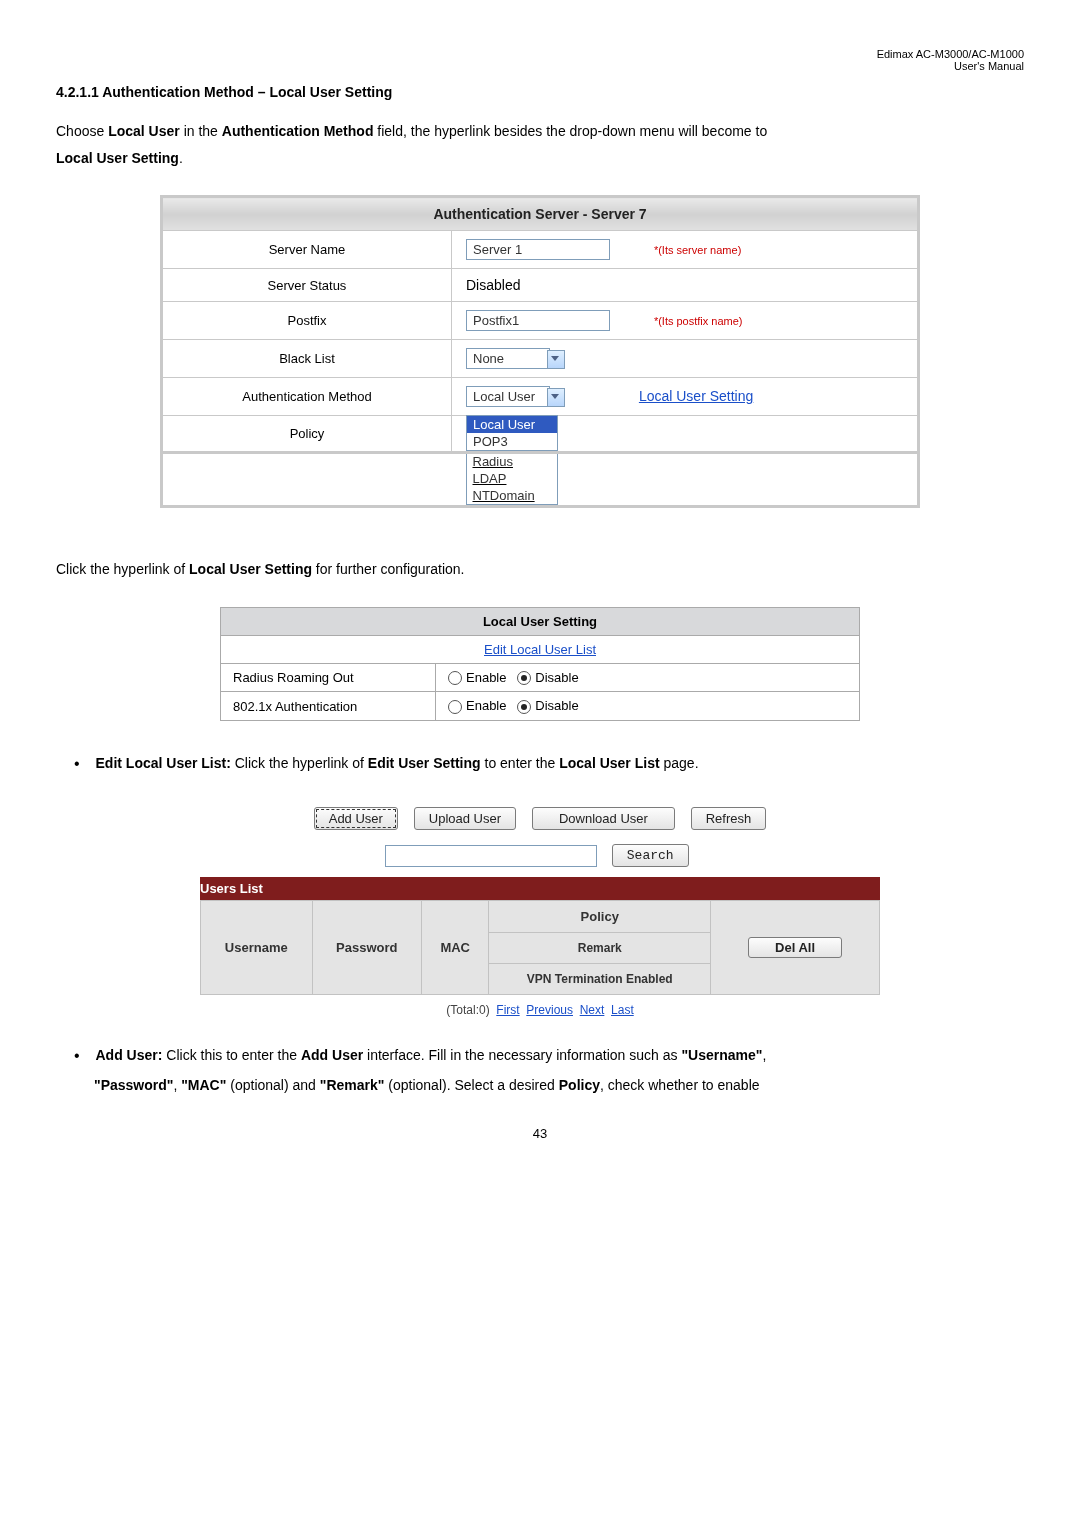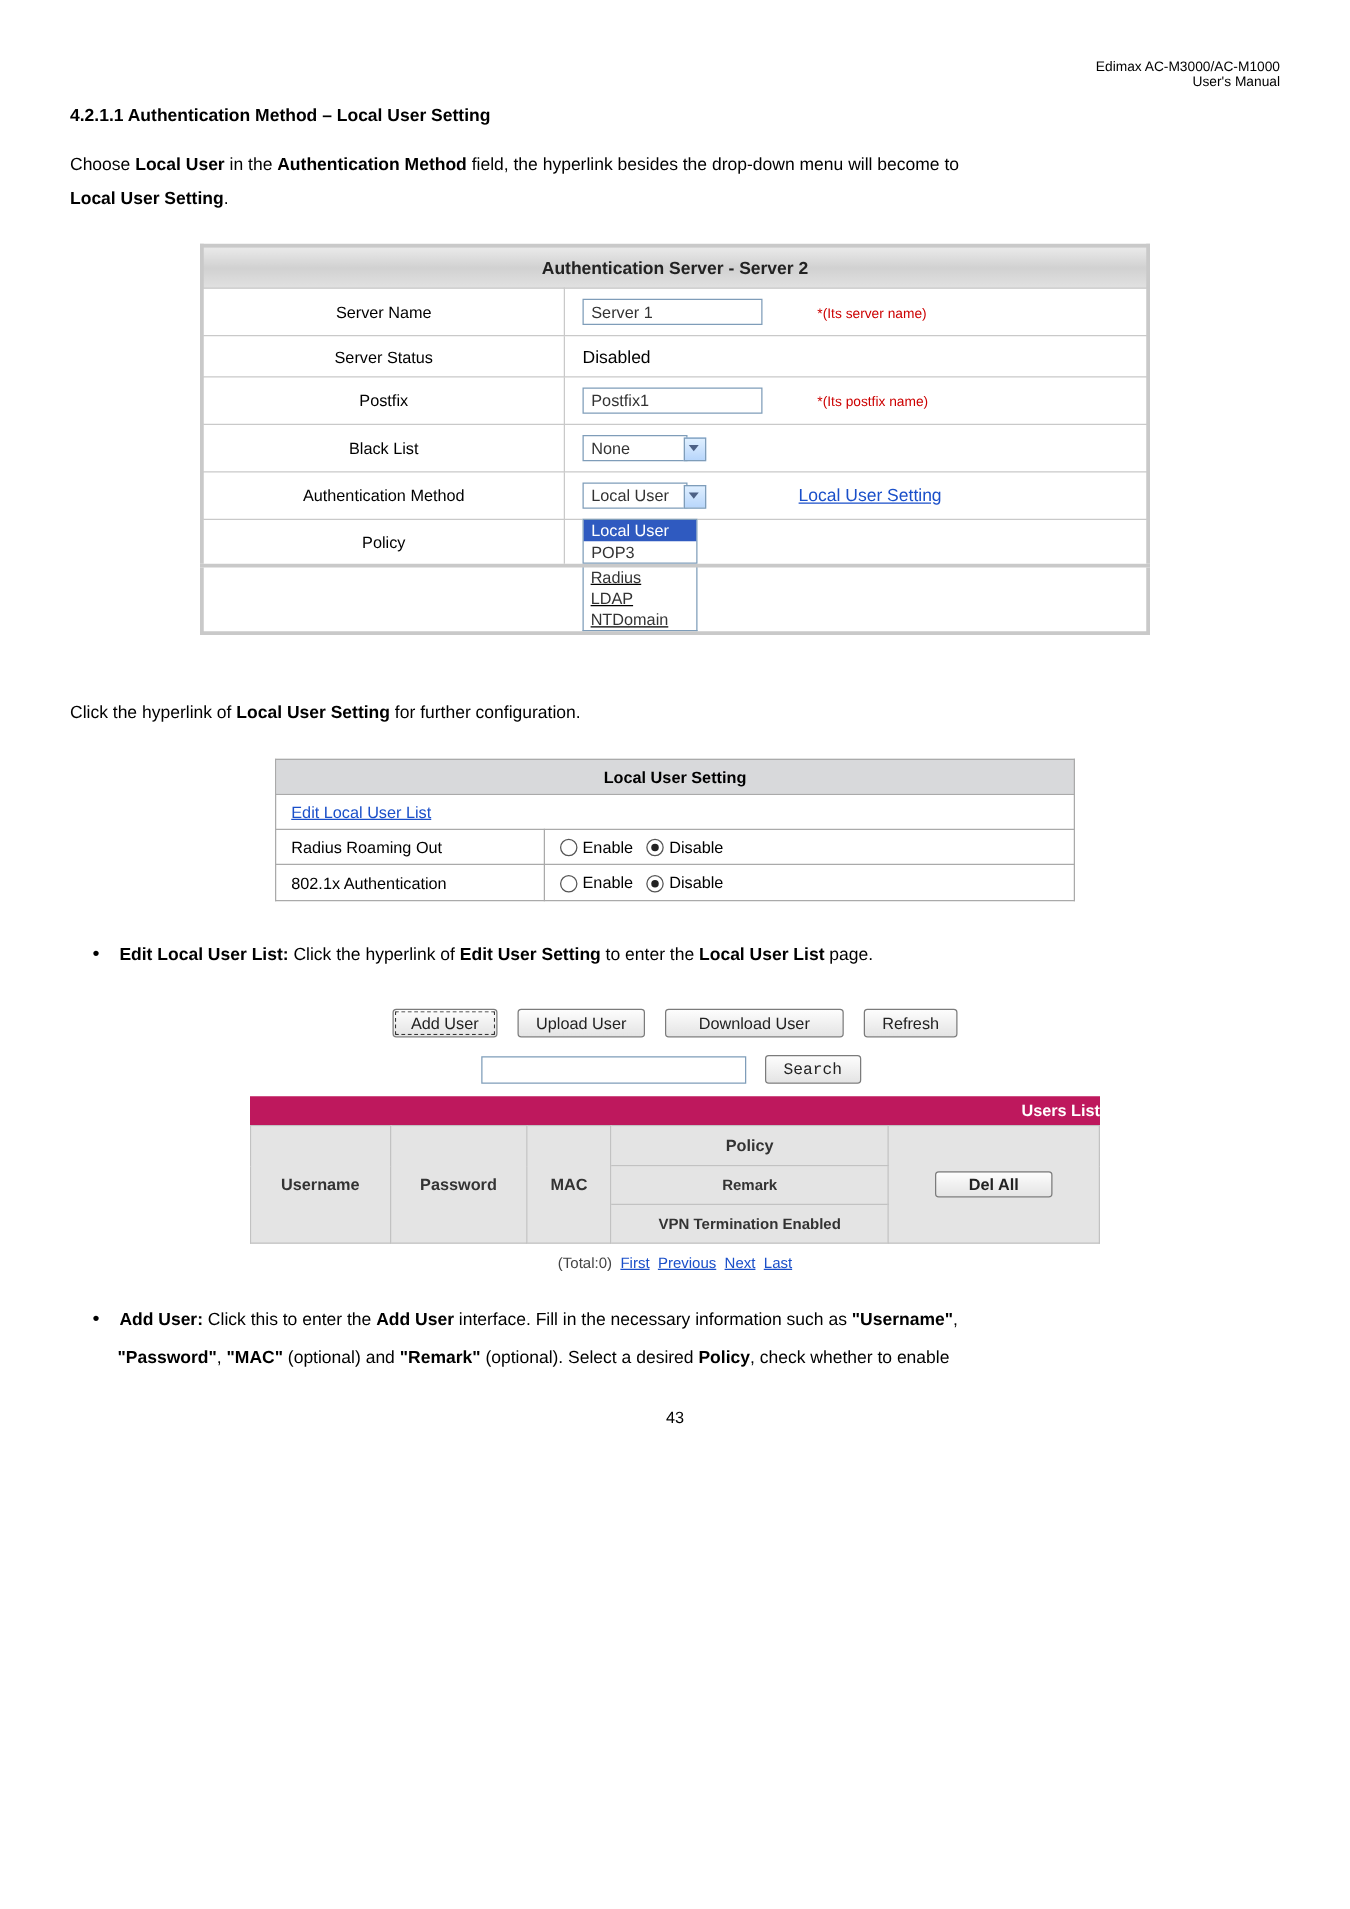--- a/index.html
+++ b/index.html
@@ -52,42 +52,42 @@
       border:1px solid #7f9db9; background:#fff; font-size:13px; width:90px;
       margin-top:-1px; font-family: Tahoma, Arial, sans-serif;
     }
     .sel-open .sel-item { padding: 1px 6px; color:#333; }
     .sel-open .sel-hilite { background:#2f5ac0; color:#fff; }
     .local-table {
       width: 640px; margin: 0 auto 28px; border-collapse: collapse; border:1px solid #aaa;
     }
     .local-table td, .local-table th { border:1px solid #aaa; padding:6px 12px; font-size:13px; }
     .local-heading { background:#d8d9db; text-align:center; font-weight:bold; }
-    .local-link-row { }
+    .local-link-row { text-align:center; }
     .radio { display:inline-block; width:12px; height:12px; border-radius:50%;
       border:1px solid #555; vertical-align:middle; margin-right:4px; background:#fff; }
     .radio.selected::after { content:""; display:block; width:6px; height:6px;
       border-radius:50%; background:#222; margin:3px; }
     .bullet-list { margin: 18px 0 0 0; padding: 0; list-style: none; }
     .bullet-list li::before {
       content: "•"; font-size: 16px; margin-right: 12px; vertical-align: middle;
     }
     .bullet-list li { margin-bottom: 28px; line-height:1.9; text-indent:-20px; padding-left:38px; }
     .ui-block { width:680px; margin: 0 auto 14px; }
     .btn {
       display:inline-block; border:1px solid #7b7b7b; border-radius:3px;
       background:linear-gradient(#fdfdfd,#e4e4e4); padding:3px 14px;
       font-size:13px; color:#222; margin:0 6px;
     }
     .btn.dashed { outline:1px dashed #333; outline-offset:-3px; }
     .btn-row { text-align:center; margin-bottom:14px; }
     .search-row { text-align:center; margin-bottom:10px;font-family:Liberation Mono, monospace; }
     .search-input { display:inline-block; border:1px solid #7f9db9; width:210px; height:20px; vertical-align:middle; }
     .users-bar {
-      background:#be185d; color:#fff; font-weight:bold; text-align:right;
+      background:#7f1d1d; color:#fff; font-weight:bold; text-align:left;
       padding:4px 0; font-size:13px;
     }
     .users-grid {
       width:100%; border-collapse:collapse; border:1px solid #b9b9b9;
       font-size:13px;
     }
     .users-grid th, .users-grid td { border:1px solid #c2c2c2; padding:8px 10px;
       text-align:center; background:#e4e4e4; font-weight:bold; color:#333; }
     .users-grid .sub td { font-size:12px; }
     .pagenum { font-size:13px; }
@@ -105,21 +105,21 @@
 <div class="section-title">4.2.1.1  Authentication Method – Local User Setting</div>
 
 <p>
   <span>Choose </span><span class="bold">Local User</span><span> in the </span><span class="bold">Authentication Method</span><span> field, the hyperlink besides the drop-down menu will become to </span><br>
   <span class="bold">Local User Setting</span><span>.</span>
 </p>
 
 <table class="auth-table">
   <tbody>
       <tr>
-        <th colspan="2" class="auth-heading">Authentication Server - Server 2</th>
+        <th colspan="2" class="auth-heading">Authentication Server - Server 7</th>
       </tr>
   <tr>
     <td class="labelcell">Server Name</td>
     <td>
       <span class="input-box">Server 1</span>
       <span class="red-hint">*(Its server name)</span>
     </td>
   </tr>
   <tr>
     <td class="labelcell">Server Status</td>

